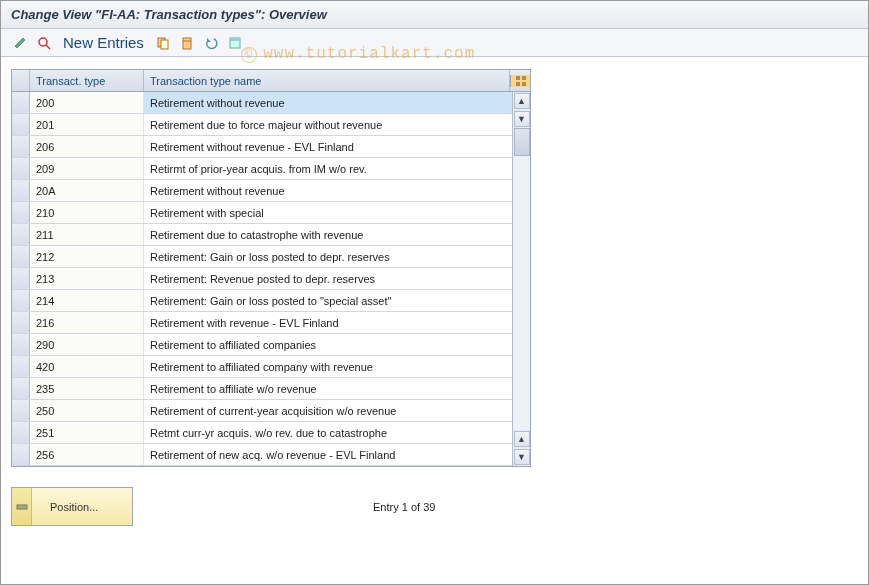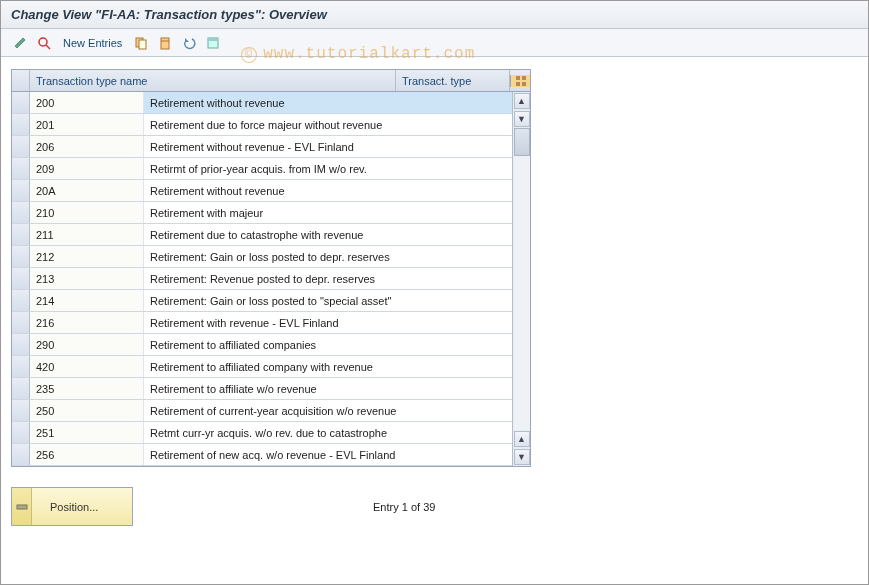--- a/index.html
+++ b/index.html
@@ -36,21 +36,21 @@
       width: 18px; height: 18px;
       display: inline-flex;
       align-items: center;
       justify-content: center;
       cursor: pointer;
       font-size: 14px;
     }
     .tb-link {
       color: #1a4a7a;
       cursor: pointer;
-      font-size: 11px;
+      font-size: 15px;
       margin: 0 4px;
     }
     .watermark {
       position: absolute;
       top: 44px; left: 240px;
       font-size: 16px;
       color: rgba(228,157,52,0.55);
       font-family: "Courier New", monospace;
       letter-spacing: 1px;
       pointer-events: none;
@@ -205,22 +205,22 @@
 </div>
 
 <div class="watermark">
   <span class="c">©</span><span>www.tutorialkart.com</span>
 </div>
 
 <div class="content">
   <div class="table-wrap">
     <div class="thead">
       <div class="th-select"></div>
+      <div class="th th-type">Transact. type</div>
       <div class="th th-name">Transaction type name</div>
-      <div class="th th-type">Transact. type</div>
       <div class="th-config">
         <svg width="12" height="12" viewBox="0 0 12 12">
             <rect x="1" y="1" width="4" height="4" fill="#b85"></rect>
             <rect x="7" y="1" width="4" height="4" fill="#b85"></rect>
             <rect x="1" y="7" width="4" height="4" fill="#b85"></rect>
             <rect x="7" y="7" width="4" height="4" fill="#b85"></rect>
           </svg>
       </div>
     </div>
     <div class="tbody" id="tbody">
@@ -245,21 +245,21 @@
           <div class="cell cell-name">Retirmt of prior-year acquis. from IM w/o rev.</div>
         </div>
         <div class="row">
           <div class="cell-select"></div>
           <div class="cell cell-type">20A</div>
           <div class="cell cell-name">Retirement without revenue</div>
         </div>
         <div class="row">
           <div class="cell-select"></div>
           <div class="cell cell-type">210</div>
-          <div class="cell cell-name">Retirement with majeur</div>
+          <div class="cell cell-name">Retirement with special</div>
         </div>
         <div class="row">
           <div class="cell-select"></div>
           <div class="cell cell-type">211</div>
           <div class="cell cell-name">Retirement due to catastrophe with revenue</div>
         </div>
         <div class="row">
           <div class="cell-select"></div>
           <div class="cell cell-type">212</div>
           <div class="cell cell-name">Retirement: Gain or loss posted to depr. reserves</div>

